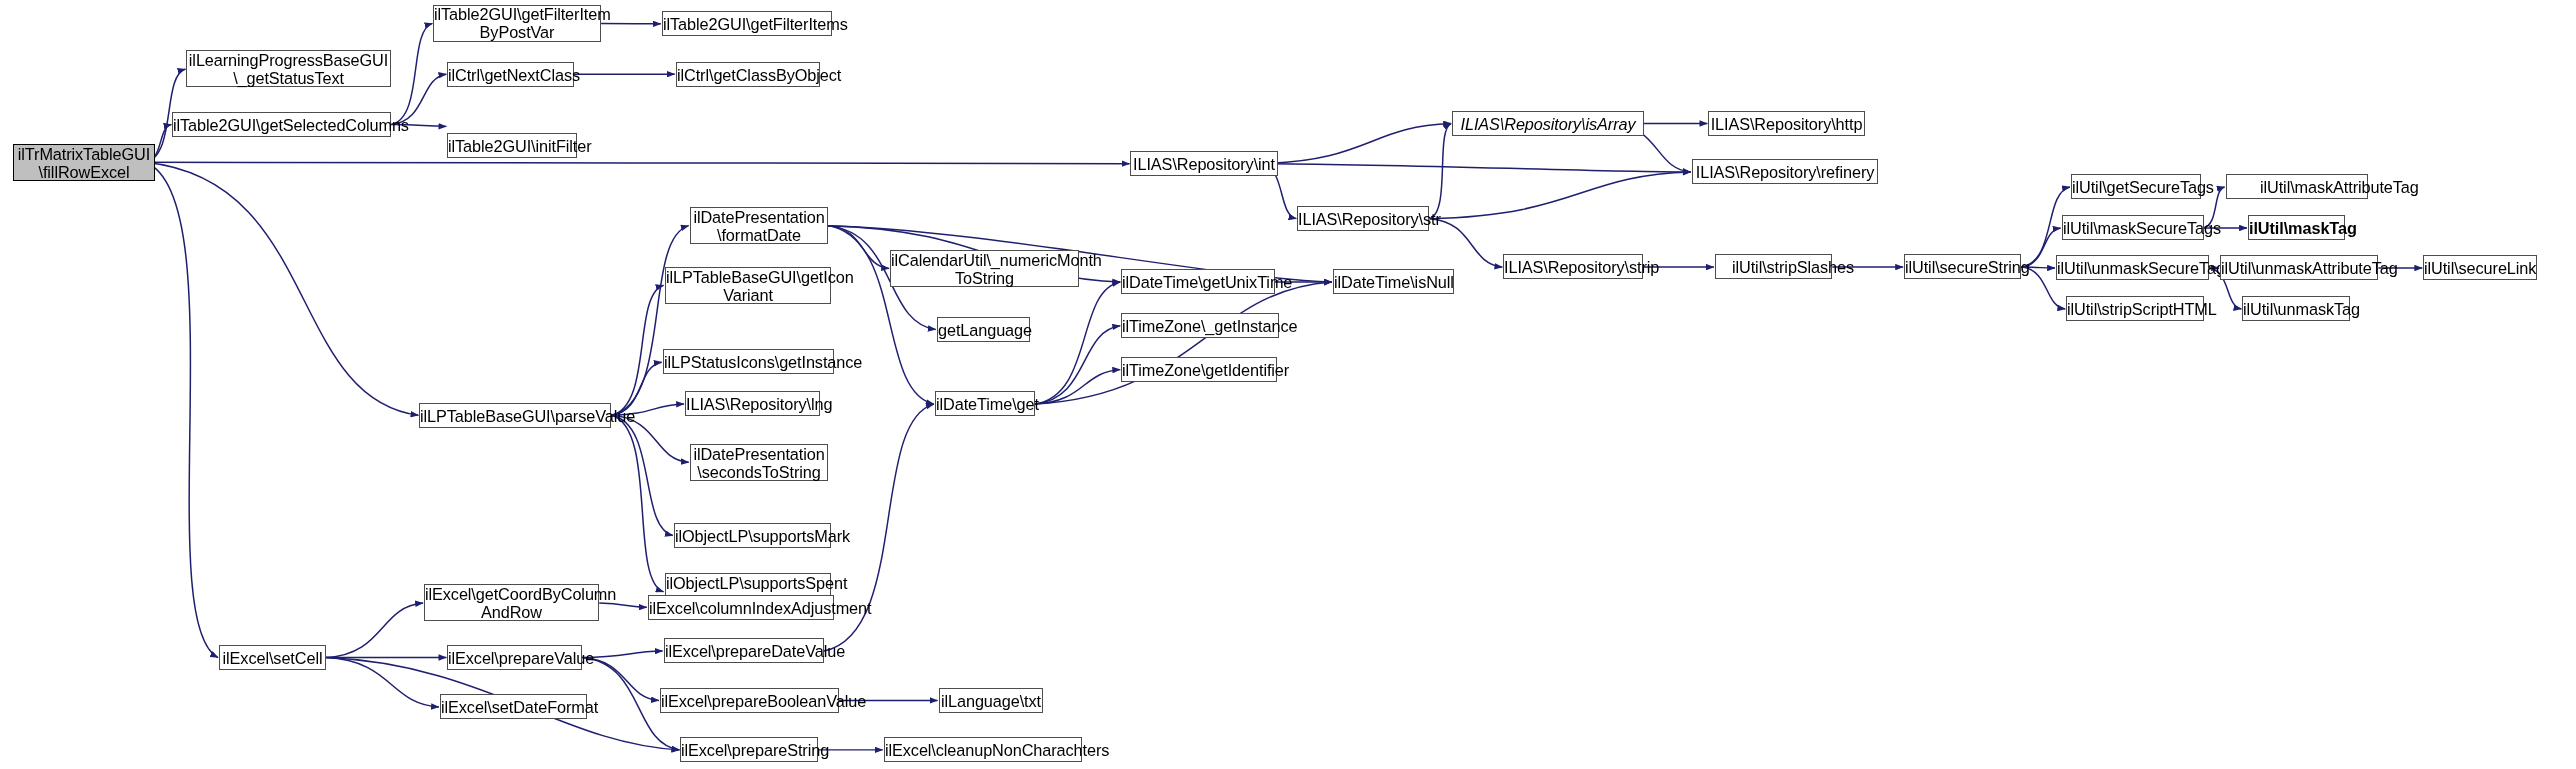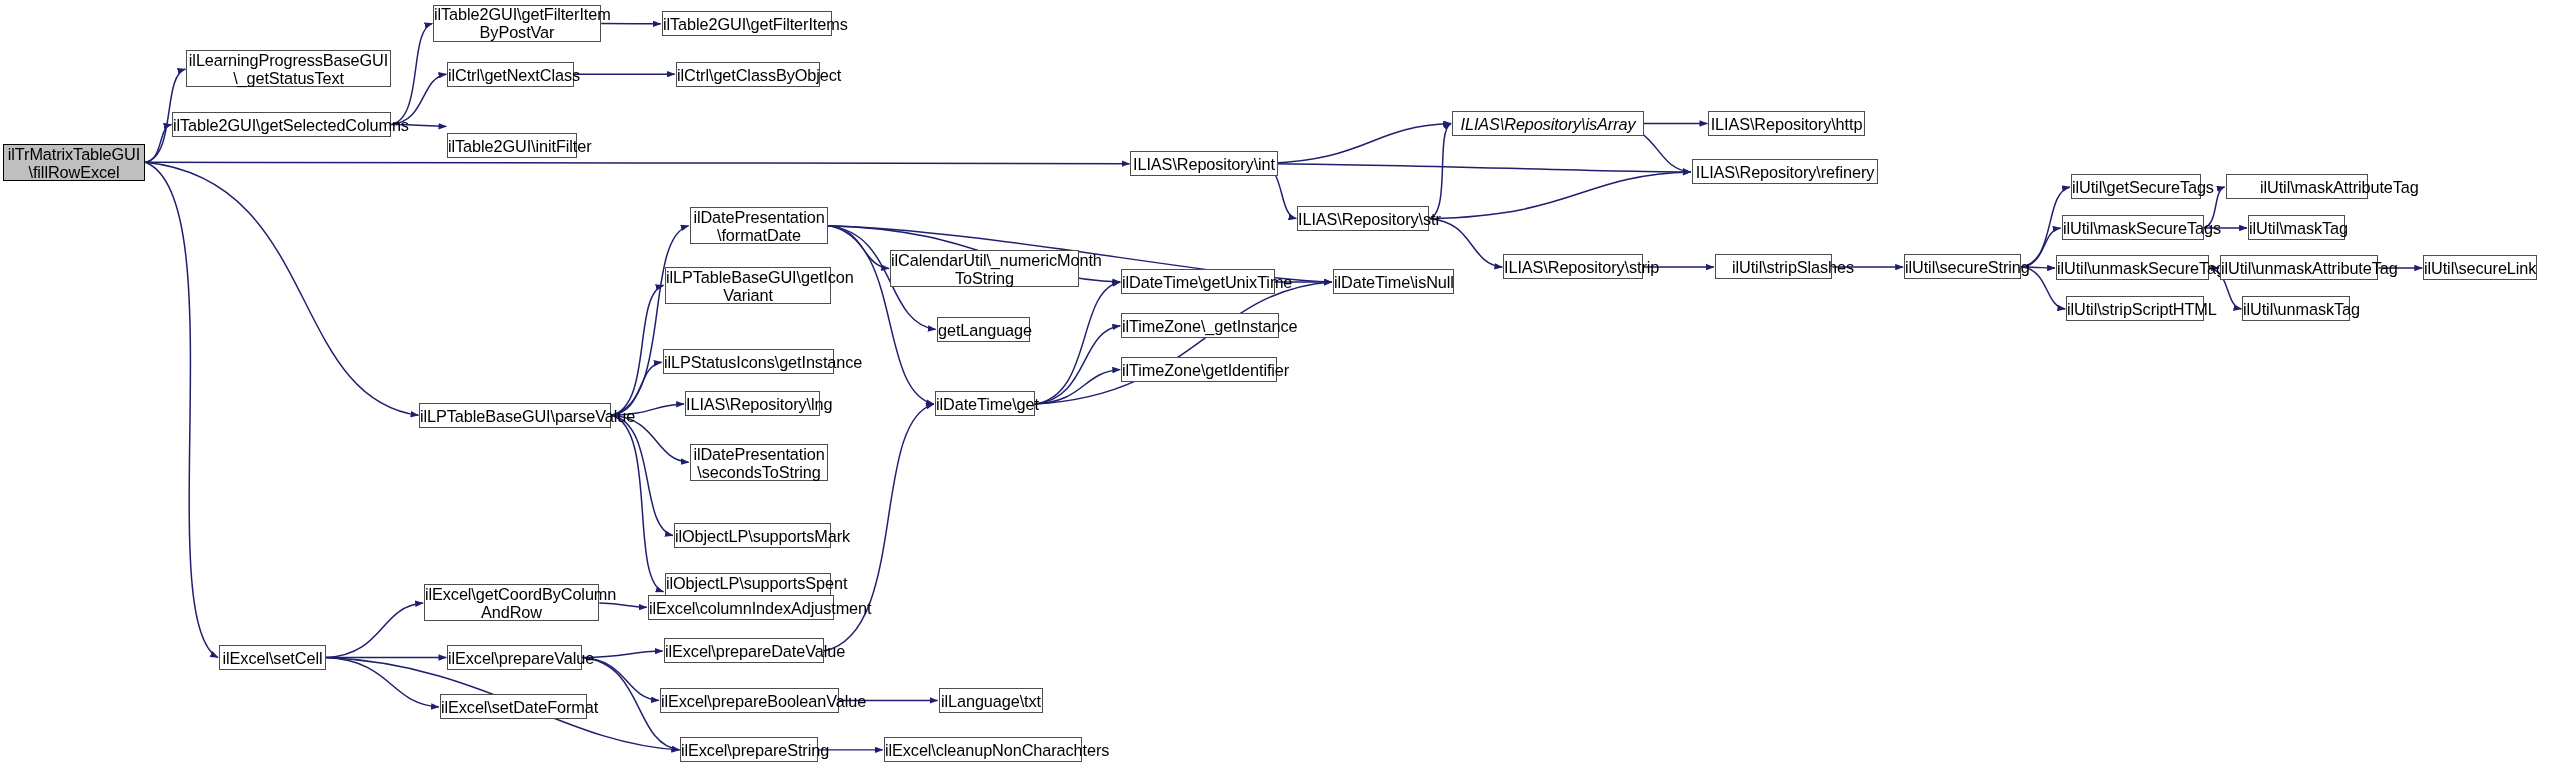--- a/index.html
+++ b/index.html
@@ -114,21 +114,21 @@
         <path d="M643,647 C671.5,647.315 672.625,651.185 694,651.5" fill="none" stroke="#1f1f70" stroke-width="1.6" marker-end="url(#arrow)"></path>
         <path d="M625,705.5 C673,705.01 675,698.99 711,698.5" fill="none" stroke="#1f1f70" stroke-width="1.6" marker-end="url(#arrow)"></path>
         <path d="M625,705.5 C674.7,708.72 669.725,748.28 707,751.5" fill="none" stroke="#1f1f70" stroke-width="1.6" marker-end="url(#arrow)"></path>
         <path d="M625,705.5 C692.1,712.43 678.675,797.57 729,804.5" fill="none" stroke="#1f1f70" stroke-width="1.6" marker-end="url(#arrow)"></path>
         <path d="M884,698.5 C975.4,679.95 933.45,452.05 1002,433.5" fill="none" stroke="#1f1f70" stroke-width="1.6" marker-end="url(#arrow)"></path>
         <path d="M900,751.5 C958.3,751.5 962.275,751.5 1006,751.5" fill="none" stroke="#1f1f70" stroke-width="1.6" marker-end="url(#arrow)"></path>
         <path d="M878,804.5 C915.95,804.5 918.5375,804.5 947,804.5" fill="none" stroke="#1f1f70" stroke-width="1.6" marker-end="url(#arrow)"></path>
       </g>
   </svg>
   <div id="node-layer">
-      <div class="gnode root" style="left: 3px; top: 144px; width: 142px; height: 37px;"><span>ilTrMatrixTableGUI
+      <div class="gnode root" style="left: 13px; top: 144px; width: 142px; height: 37px;"><span>ilTrMatrixTableGUI
 \fillRowExcel</span></div>
       <div class="gnode" style="left: 186px; top: 50px; width: 205px; height: 37px;"><span>ilLearningProgressBaseGUI
 \_getStatusText</span></div>
       <div class="gnode" style="left: 172px; top: 112px; width: 219px; height: 25px;"><span>ilTable2GUI\getSelectedColumns</span></div>
       <div class="gnode" style="left: 433px; top: 4.7px; width: 168px; height: 37px;"><span>ilTable2GUI\getFilterItem
 ByPostVar</span></div>
       <div class="gnode" style="left: 662px; top: 11.2px; width: 170px; height: 25px;"><span>ilTable2GUI\getFilterItems</span></div>
       <div class="gnode" style="left: 447px; top: 62px; width: 127px; height: 25px;"><span>ilCtrl\getNextClass</span></div>
       <div class="gnode" style="left: 676px; top: 62px; width: 144px; height: 25px;"><span>ilCtrl\getClassByObject</span></div>
       <div class="gnode" style="left: 447px; top: 114px; width: 130px; height: 25px; margin-top: 19px;"><span>ilTable2GUI\initFilter</span></div>
@@ -138,21 +138,21 @@
       <div class="gnode" style="left: 1692px; top: 159px; width: 186px; height: 25px;"><span>ILIAS\Repository\refinery</span></div>
       <div class="gnode" style="left: 1297px; top: 206px; width: 132px; height: 25px;"><span>ILIAS\Repository\str</span></div>
       <div class="gnode" style="left: 1503px; top: 254px; width: 140px; height: 25px;"><span>ILIAS\Repository\strip</span></div>
       <div class="gnode" style="left: 1715px; top: 254px; width: 117px; height: 25px; padding-left: 16px;"><span>ilUtil\stripSlashes</span></div>
       <div class="gnode" style="left: 1904px; top: 254px; width: 117px; height: 25px;"><span>ilUtil\secureString</span></div>
       <div class="gnode" style="left: 2071px; top: 174px; width: 130px; height: 25px; text-align: center;"><span>ilUtil\getSecureTags</span></div>
       <div class="gnode" style="left: 2062px; top: 215px; width: 142px; height: 25px;"><span>ilUtil\maskSecureTags</span></div>
       <div class="gnode" style="left: 2056px; top: 255px; width: 153px; height: 25px;"><span>ilUtil\unmaskSecureTags</span></div>
       <div class="gnode" style="left: 2066px; top: 296px; width: 138px; height: 25px;"><span>ilUtil\stripScriptHTML</span></div>
       <div class="gnode" style="left: 2226px; top: 174px; width: 142px; height: 25px; padding-left: 33px;"><span>ilUtil\maskAttributeTag</span></div>
-      <div class="gnode" style="left: 2248px; top: 215px; width: 97px; height: 25px;"><span>ilUtil\maskTag</span></div>
+      <div class="gnode" style="left: 2248px; top: 215px; width: 97px; height: 25px; font-weight: bold;"><span>ilUtil\maskTag</span></div>
       <div class="gnode" style="left: 2220px; top: 255px; width: 158px; height: 25px;"><span>ilUtil\unmaskAttributeTag</span></div>
       <div class="gnode" style="left: 2242px; top: 296px; width: 108px; height: 25px;"><span>ilUtil\unmaskTag</span></div>
       <div class="gnode" style="left: 2423px; top: 255px; width: 114px; height: 25px;"><span>ilUtil\secureLink</span></div>
       <div class="gnode" style="left: 690px; top: 207px; width: 138px; height: 37px;"><span>ilDatePresentation
 \formatDate</span></div>
       <div class="gnode" style="left: 419px; top: 403px; width: 192px; height: 25px;"><span>ilLPTableBaseGUI\parseValue</span></div>
       <div class="gnode" style="left: 665px; top: 267px; width: 166px; height: 37px;"><span>ilLPTableBaseGUI\getIcon
 Variant</span></div>
       <div class="gnode" style="left: 663px; top: 349px; width: 171px; height: 25px;"><span>ilLPStatusIcons\getInstance</span></div>
       <div class="gnode" style="left: 685px; top: 391px; width: 135px; height: 25px;"><span>ILIAS\Repository\lng</span></div>

